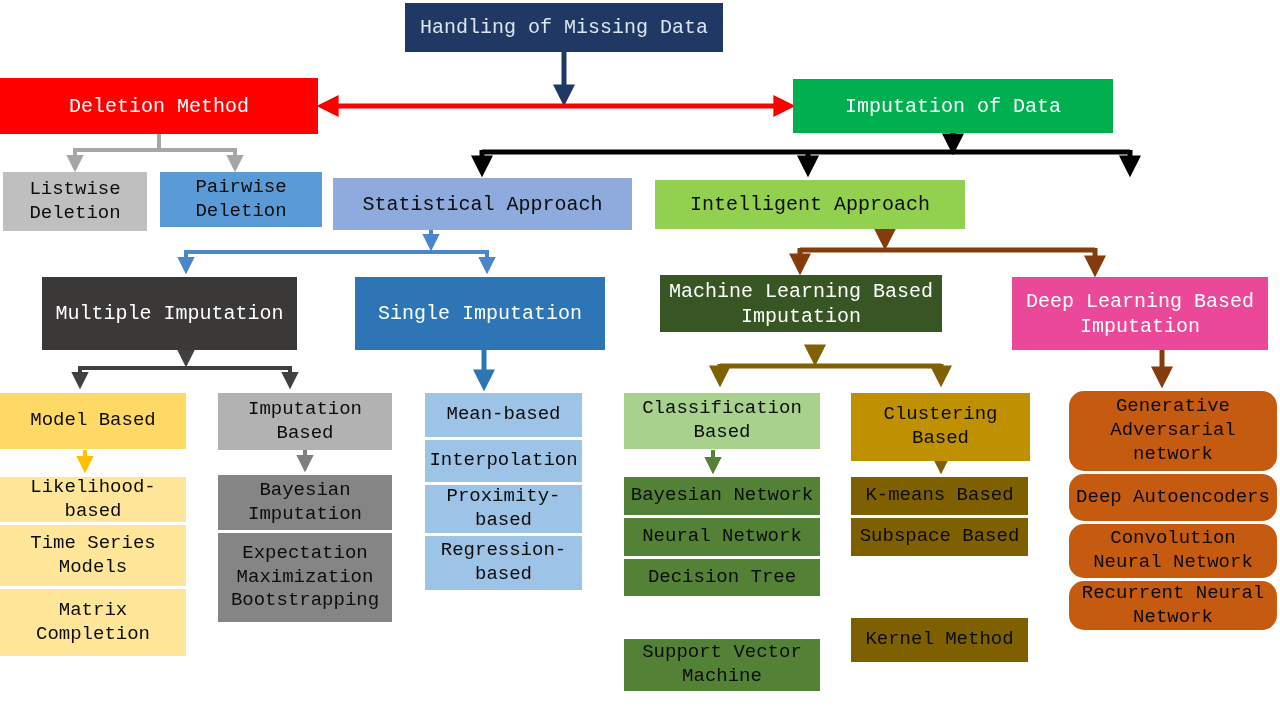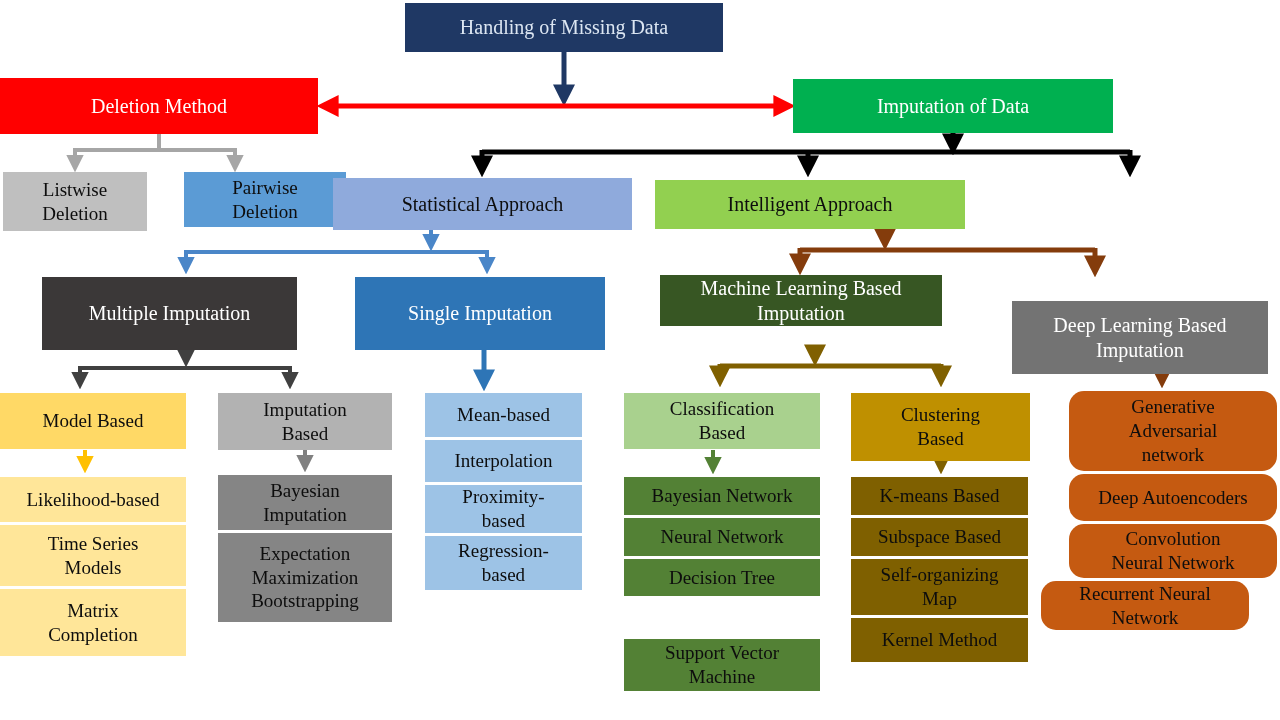--- a/index.html
+++ b/index.html
@@ -4,36 +4,36 @@
 <style>
   html,body{margin:0;padding:0;background:#fff;}
   .canvas{
     position:relative;width:1280px;height:720px;background:#ffffff;overflow:hidden;
     font-family:"Liberation Serif","DejaVu Serif",serif;
   }
   .wires{position:absolute;left:0;top:0;width:1280px;height:720px;z-index:1;}
   .node{
     position:absolute;z-index:2;display:flex;align-items:center;justify-content:center;
     text-align:center;white-space:pre-line;line-height:1.25;font-size:19px;color:#0d0d0d;
-    box-sizing:border-box;padding:15px 4px;
+    box-sizing:border-box;padding:15px 4px;font-family:Liberation Mono, monospace;
   }
   .lg{font-size:20px;}
   .wt{color:#ffffff;}
   .c-root{background:#1f3864;color:#dce6f2;}
   .c-red{background:#ff0000;}
   .c-green{background:#00b050;}
   .c-ltgray{background:#bfbfbf;}
   .c-midblue2{background:#5b9bd5;}
   .c-periwinkle{background:#8faadc;}
   .c-ltgreen{background:#92d050;}
   .c-gold{background:#ffc000;}
   .c-charcoal{background:#3b3838;}
   .c-blue{background:#2e75b6;}
   .c-dkgreen{background:#375623;}
-  .c-brown{background:#737373;margin-top:24px;}
+  .c-brown{background:#ec4899;}
   .c-yellow{background:#ffd966;}
   .c-ltyellow{background:#ffe699;}
   .c-midgray{background:#b2b2b2;}
   .c-dkgray{background:#858585;}
   .c-ltblue{background:#9dc3e6;}
   .c-palegreen{background:#a9d18e;}
   .c-green538{background:#538135;}
   .c-goldd{background:#bf9000;}
   .c-olive{background:#7f6000;}
   .c-orange{background:#c55a11;border-radius:15px;}
@@ -149,28 +149,28 @@
     </g>
   </svg>
 
   <div class="node lg c-root" style="left:405px;top:3px;width:318px;height:49px">Handling of Missing Data</div>
 
   <div class="node lg c-red wt" style="left:0px;top:78px;width:318px;height:56px">Deletion Method</div>
   <div class="node lg c-green wt" style="left:793px;top:79px;width:320px;height:54px">Imputation of Data</div>
 
   <div class="node c-ltgray" style="left:3px;top:172px;width:144px;height:59px">Listwise
 Deletion</div>
-  <div class="node c-midblue2" style="left:184px;top:172px;width:162px;height:55px">Pairwise
+  <div class="node c-midblue2" style="left:160px;top:172px;width:162px;height:55px">Pairwise
 Deletion</div>
   <div class="node lg c-periwinkle" style="left:333px;top:178px;width:299px;height:52px">Statistical Approach</div>
   <div class="node lg c-ltgreen" style="left:655px;top:180px;width:310px;height:49px">Intelligent Approach</div>
 
   <div class="node lg c-charcoal wt" style="left:42px;top:277px;width:255px;height:73px">Multiple Imputation</div>
   <div class="node lg c-blue wt" style="left:355px;top:277px;width:250px;height:73px">Single Imputation</div>
-  <div class="node lg c-dkgreen wt" style="left:660px;top:275px;width:282px;height:51px">Machine Learning Based
+  <div class="node lg c-dkgreen wt" style="left:660px;top:275px;width:282px;height:57px">Machine Learning Based
 Imputation</div>
   <div class="node lg c-brown wt" style="left:1012px;top:277px;width:256px;height:73px">Deep Learning Based
 Imputation</div>
 
   <div class="node c-yellow" style="left:0px;top:393px;width:186px;height:56px">Model Based</div>
   <div class="node c-ltyellow" style="left:0px;top:477px;width:186px;height:45px">Likelihood-based</div>
   <div class="node c-ltyellow" style="left:0px;top:525px;width:186px;height:61px">Time Series
 Models</div>
   <div class="node c-ltyellow" style="left:0px;top:589px;width:186px;height:67px">Matrix
 Completion</div>
@@ -195,26 +195,24 @@
   <div class="node c-green538" style="left:624px;top:477px;width:196px;height:38px">Bayesian Network</div>
   <div class="node c-green538" style="left:624px;top:518px;width:196px;height:38px">Neural Network</div>
   <div class="node c-green538" style="left:624px;top:559px;width:196px;height:37px">Decision Tree</div>
   <div class="node c-green538" style="left:624px;top:639px;width:196px;height:52px">Support Vector
 Machine</div>
 
   <div class="node c-goldd" style="left:851px;top:393px;width:179px;height:68px">Clustering
 Based</div>
   <div class="node c-olive" style="left:851px;top:477px;width:177px;height:38px">K-means Based</div>
   <div class="node c-olive" style="left:851px;top:518px;width:177px;height:38px">Subspace Based</div>
-  <div class="node c-olive" style="left:851px;top:559px;width:177px;height:56px">Self-organizing
-Map</div>
   <div class="node c-olive" style="left:851px;top:618px;width:177px;height:44px">Kernel Method</div>
 
   <div class="node c-orange" style="left:1069px;top:391px;width:208px;height:80px">Generative
 Adversarial
 network</div>
   <div class="node c-orange" style="left:1069px;top:474px;width:208px;height:47px">Deep Autoencoders</div>
   <div class="node c-orange" style="left:1069px;top:524px;width:208px;height:54px">Convolution
 Neural Network</div>
-  <div class="node c-orange" style="left:1041px;top:581px;width:208px;height:49px">Recurrent Neural
+  <div class="node c-orange" style="left:1069px;top:581px;width:208px;height:49px">Recurrent Neural
 Network</div>
 
 </div>
 
 </body></html>

